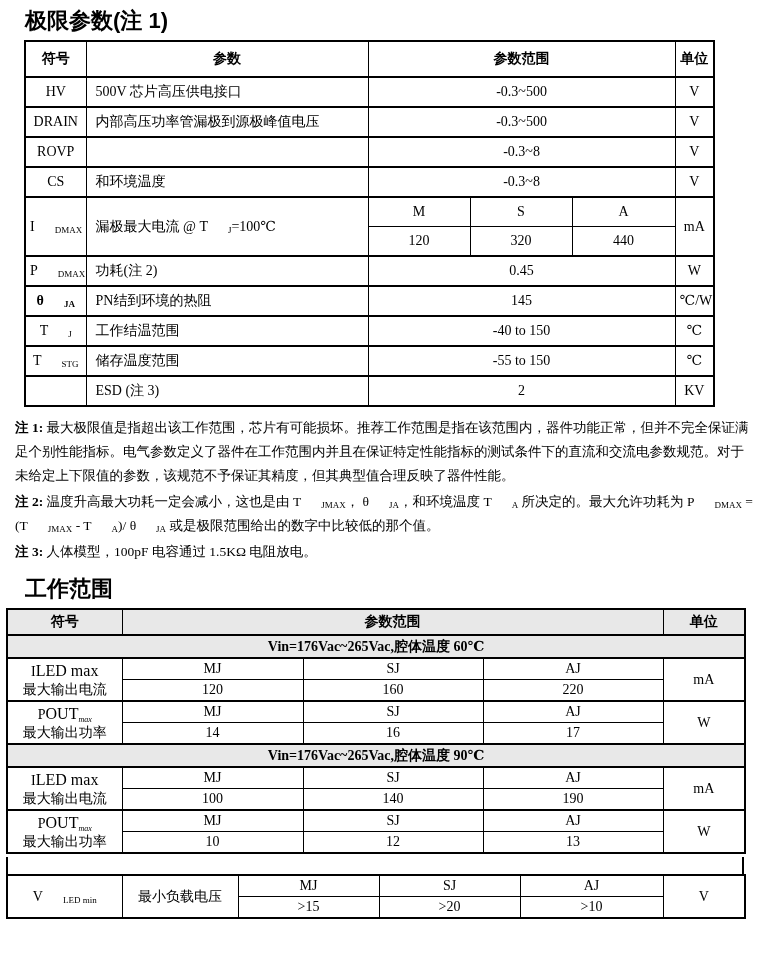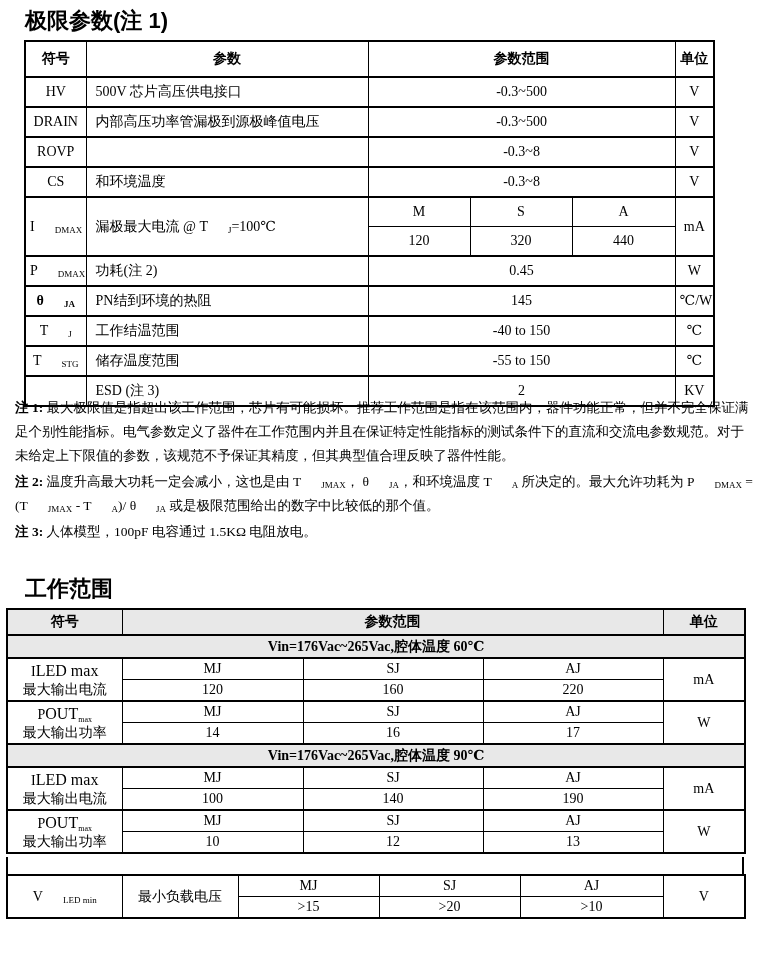--- a/index.html
+++ b/index.html
@@ -25,23 +25,23 @@
   .bold{font-weight:bold;}
   .shade{background:#e8e8e8;}
 
   #limits-table{position:absolute;left:24px;top:40px;width:689px;border:2px solid #000;}
   #limits-table tr.hdr td{height:34px;font-weight:bold;}
   #limits-table tr td{height:28px;}
   #limits-table .unit-col{line-height:1.15;}
 
   sub.ssub{font-size:9px;vertical-align:-2px;line-height:0;padding-left:20px;}
   .sc{font-size:16px;}
-  sub.msub{font-size:8px;vertical-align:-3px;line-height:0;}
-
-  .notes{position:absolute;left:15px;top:396px;width:740px;line-height:24px;font-size:13.5px;}
+  sub.msub{font-size:8px;vertical-align:-3px;line-height:0;font-style:italic;}
+
+  .notes{position:absolute;left:15px;top:416px;width:740px;line-height:24px;font-size:13.5px;}
   .notes p{margin:0 0 2px 0;}
   .note-label{font-weight:bold;}
 
   #operating-table{position:absolute;left:6px;top:608px;width:738px;border:2px solid #000;}
   #operating-table tr.hdr td{height:24px;font-weight:bold;}
   #operating-table td{height:20px;}
   #operating-table tr.cond td{height:21px;font-weight:bold;}
   .symline1{display:block;}
   .symline2{display:block;}
 

